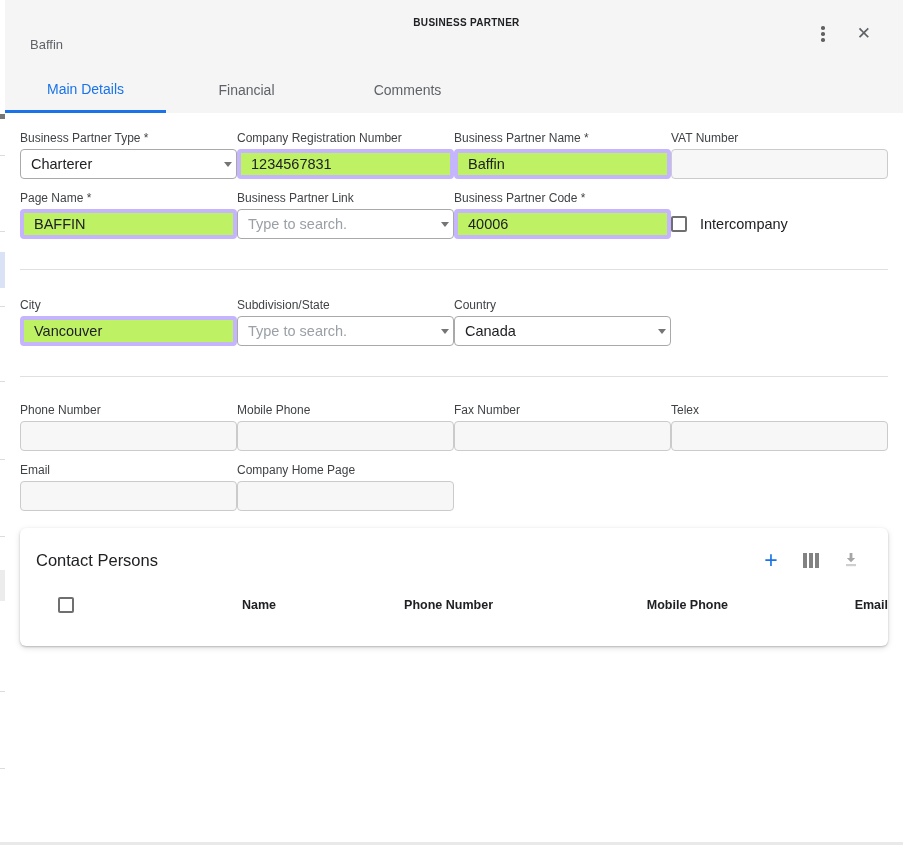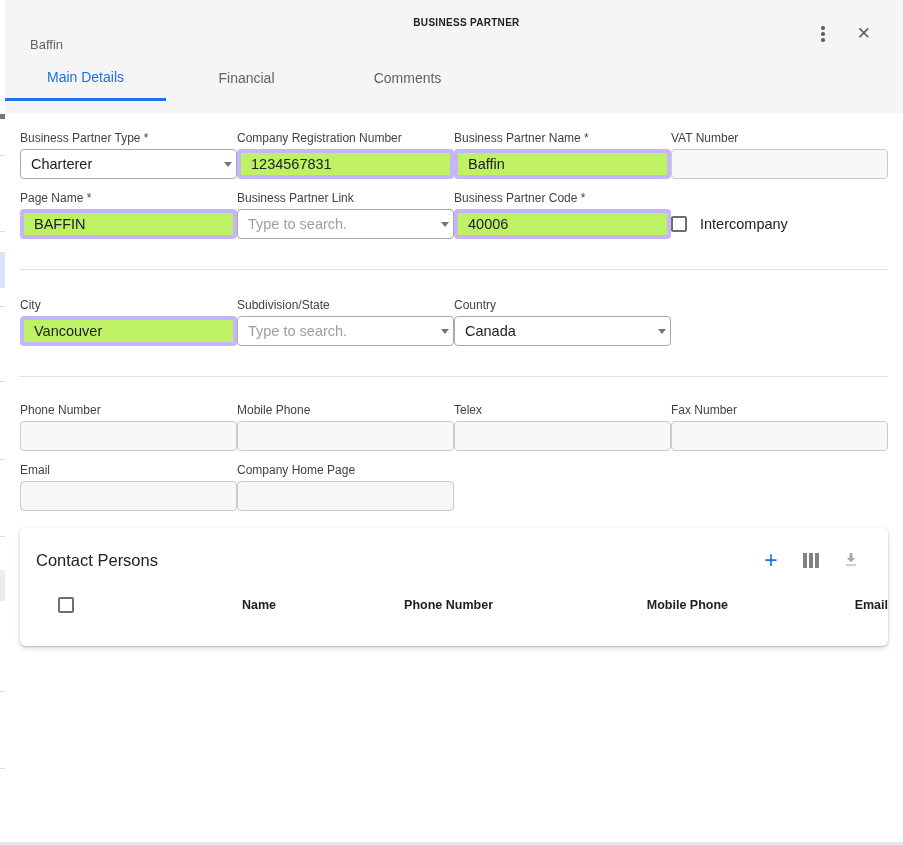--- a/index.html
+++ b/index.html
@@ -17,21 +17,21 @@
   
   .dlg-header { background:#f5f5f5; height:113px; position:relative; }
   .dlg-title { padding:17px 0 0 25px; font-size:10px; font-weight:700; color:#202124; letter-spacing:.3px;text-align:center; }
   .dlg-subtitle { padding:9px 0 0 25px; font-size:13px; color:#5f6368; }
   .hdr-actions { position:absolute; top:22px; right:30px; display:flex; align-items:center; gap:24px; }
   .kebab { display:flex; flex-direction:column; gap:2.5px; padding:4px 6px; cursor:pointer; }
   .kebab i { width:3.5px; height:3.5px; border-radius:50%; background:#616161; }
   .close-x { font-size:17px; color:#5f6368; cursor:pointer; line-height:1; padding:2px; }
 
   
-  .tabs { position:absolute; left:0; bottom:12px; display:flex; }
+  .tabs { position:absolute; left:0; bottom:0; display:flex; }
   .tab { width:161px; height:46px; display:flex; align-items:center; justify-content:center;
          font-size:14px; color:#5f6368; cursor:pointer; }
   .tab.active { color:#1a73e8; border-bottom:3px solid #1a73e8; }
 
   
   .content { padding:18px 15px 0 15px; }
   .form-row { display:grid; grid-template-columns:repeat(4,1fr); margin-bottom:12px; }
   .field label { display:block; font-size:12px; color:#404346; margin-bottom:4px; line-height:14px; }
   .input, .select { width:100%; height:30px; border-radius:4px; font-size:14.5px; color:#202124; }
   .input { border:4px solid #c4b5fd; background:#bef264; padding:0 10px; outline:none; }
@@ -184,25 +184,25 @@
       <div class="form-row">
         <div class="field">
           <label>Phone Number</label>
           <input class="input empty" readonly="" value="" style="">
         </div>
         <div class="field">
           <label>Mobile Phone</label>
           <input class="input empty" readonly="" value="" style="">
         </div>
         <div class="field">
+          <label>Fax Number</label>
+          <input class="input empty" readonly="" value="" style="">
+        </div>
+        <div class="field">
           <label>Telex</label>
-          <input class="input empty" readonly="" value="" style="">
-        </div>
-        <div class="field">
-          <label>Fax Number</label>
           <input class="input empty" readonly="" value="" style="">
         </div>
       </div>
 
       <div class="form-row">
         <div class="field">
           <label>Email</label>
           <input class="input empty" readonly="" value="" style="">
         </div>
         <div class="field">

